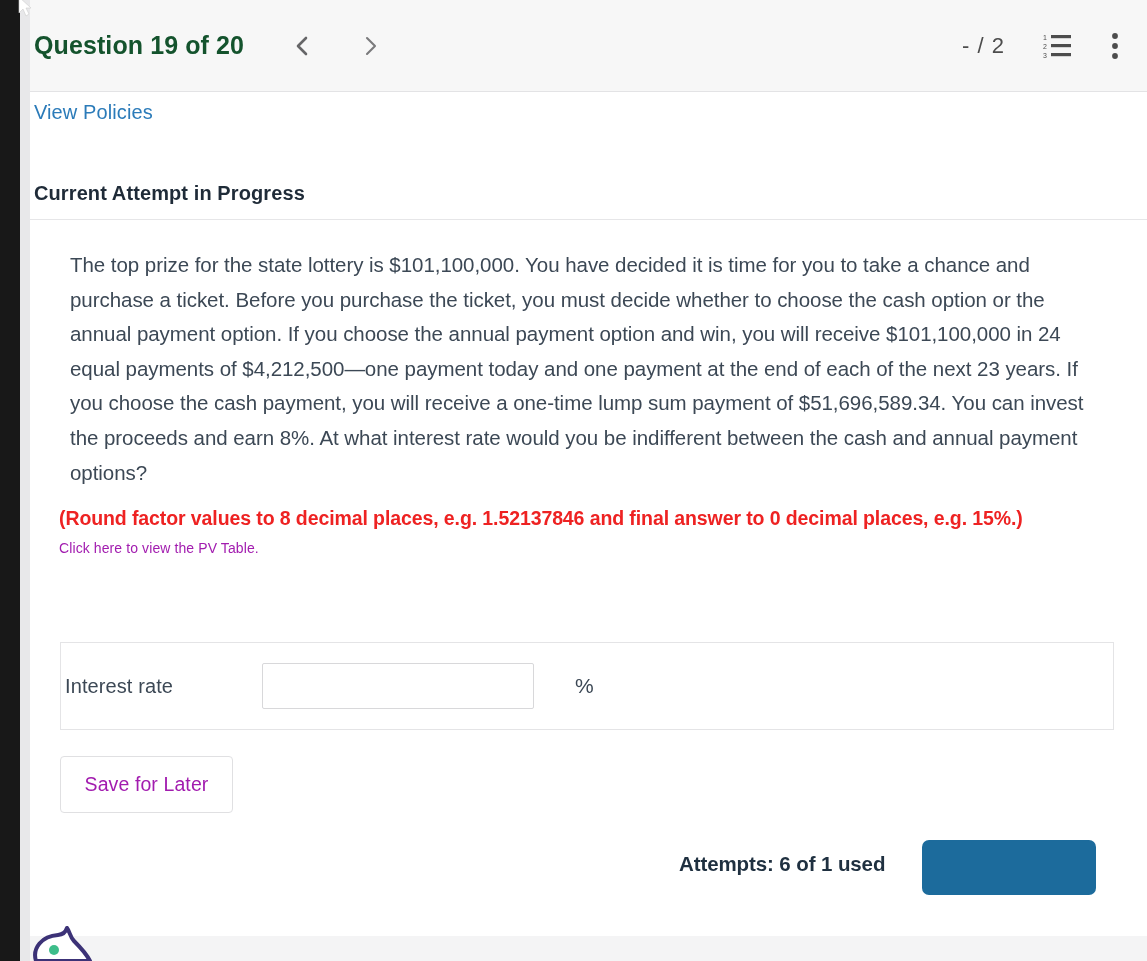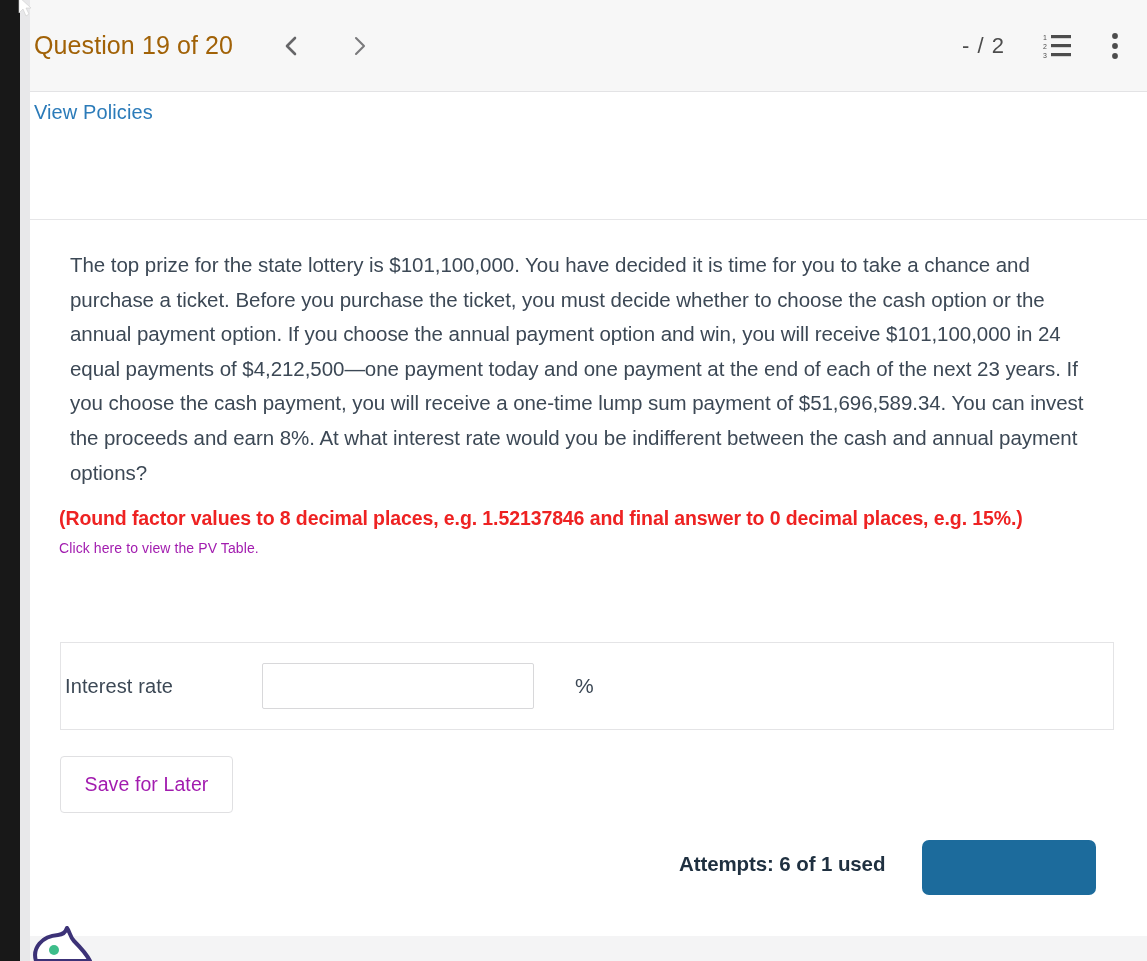--- a/index.html
+++ b/index.html
@@ -63,22 +63,22 @@
   .header-inner {
     position: relative;
     height: 100%;
     display: flex;
     align-items: center;
     padding: 0 28px 0 14px;
     box-sizing: border-box;
   }
   .q-title {
     font-size: 25px;
-    color: #a16207;
-    font-weight: 400;
+    color: #14532d;
+    font-weight: 700;
     letter-spacing: 0.1px;
     white-space: nowrap;
   }
   .nav-arrows {
     display: flex;
     align-items: center;
     margin-left: 48px;
     gap: 46px;
   }
   .chev {
@@ -364,20 +364,21 @@
           </svg>
         </span>
       </div>
     </div>
   </div>
 
   <div class="content">
 
     <div class="link-policies">View Policies</div>
 
+    <div class="attempt-heading">Current Attempt in Progress</div>
 
     <div class="divider"></div>
 
     <div class="question-body">
       <p class="qtext">The top prize for the state lottery is $101,100,000. You have decided it is time for you to take a chance and purchase a ticket. Before you purchase the ticket, you must decide whether to choose the cash option or the annual payment option. If you choose the annual payment option and win, you will receive $101,100,000 in 24 equal payments of $4,212,500—one payment today and one payment at the end of each of the next 23 years. If you choose the cash payment, you will receive a one-time lump sum payment of $51,696,589.34. You can invest the proceeds and earn 8%. At what interest rate would you be indifferent between the cash and annual payment options?</p>
       <p class="qnote">(Round factor values to 8 decimal places, e.g. 1.52137846 and final answer to 0 decimal places, e.g. 15%.)</p>
     </div>
 
     <div class="pv-link">Click here to view the PV Table.</div>
 

